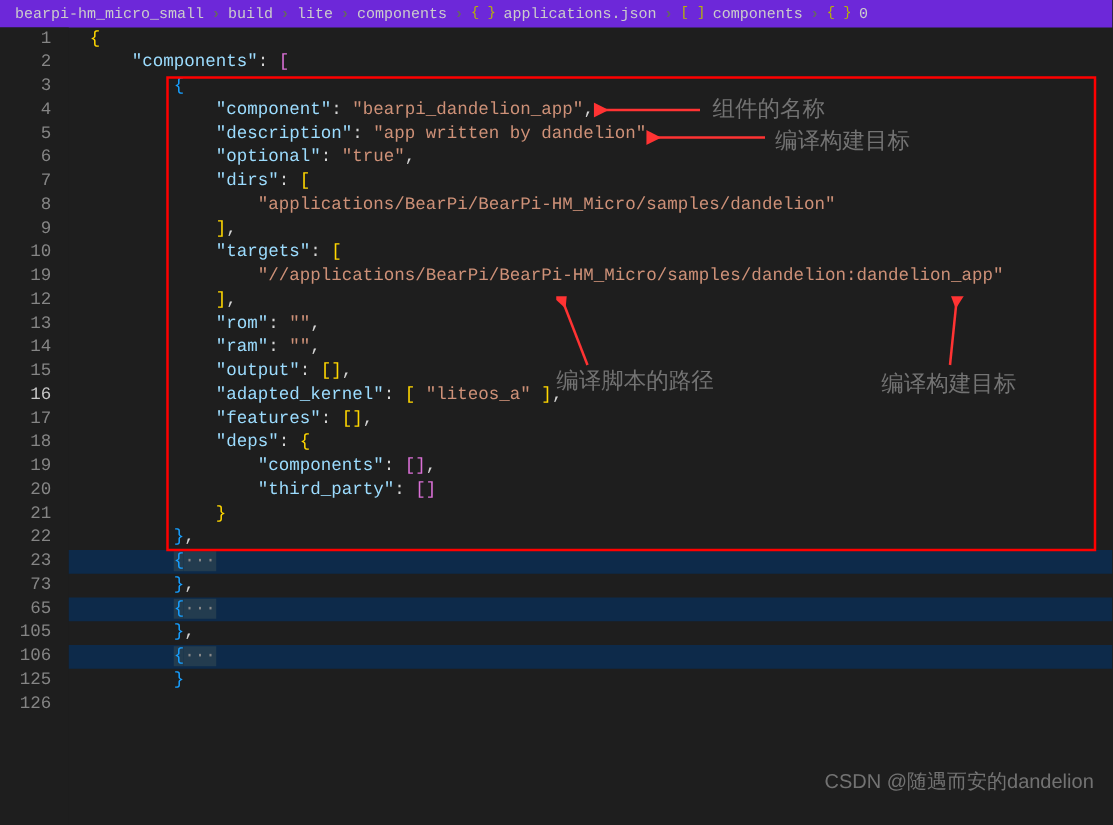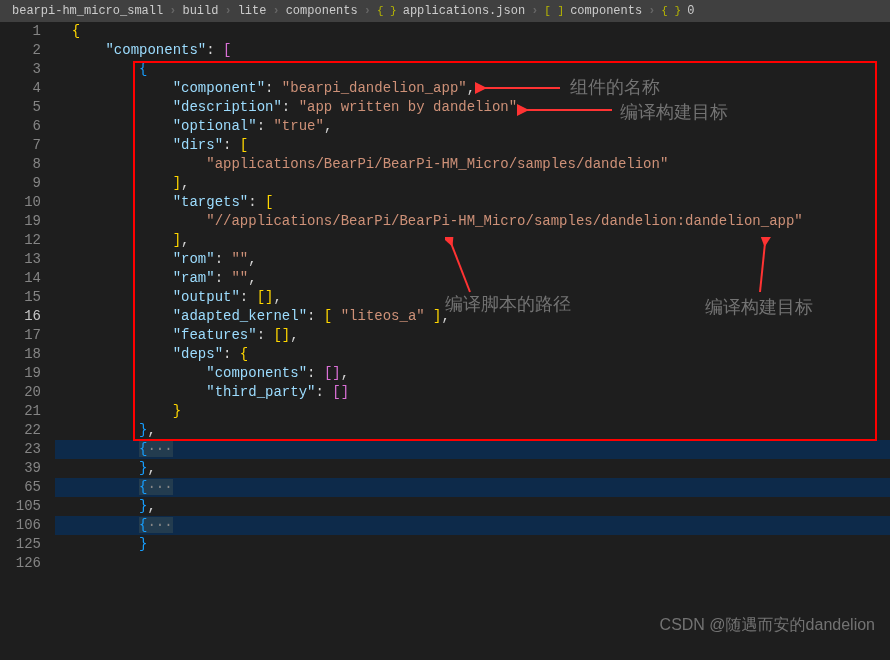--- a/index.html
+++ b/index.html
@@ -7,21 +7,21 @@
       background: #1e1e1e;
       font-family: Consolas, 'Courier New', monospace;
       font-size: 14px;
       color: #d4d4d4;
       width: 890px;
       height: 660px;
       overflow: hidden;
       position: relative;
     }
     .breadcrumb {
-      background: #404040;
+      background: #6d28d9;
       color: #a0a0a0;
       padding: 3px 12px;
       font-size: 12px;
       display: flex;
       align-items: center;
       gap: 6px;
       height: 22px;
     }
     .breadcrumb .sep { color: #666; }
     .breadcrumb .crumb { color: #ccc; }
@@ -132,21 +132,21 @@
     <div class="line-no">14</div>
     <div class="line-no">15</div>
     <div class="line-no current">16</div>
     <div class="line-no">17</div>
     <div class="line-no">18</div>
     <div class="line-no">19</div>
     <div class="line-no">20</div>
     <div class="line-no">21</div>
     <div class="line-no">22</div>
     <div class="line-no">23</div>
-    <div class="line-no">39</div>
+    <div class="line-no">73</div>
     <div class="line-no">65</div>
     <div class="line-no">105</div>
     <div class="line-no">106</div>
     <div class="line-no">125</div>
     <div class="line-no">126</div>
   </div>
 
   <div class="code">
 <div class="code-line">  <span class="brace-y">{</span></div>
 <div class="code-line">      <span class="key">"components"</span><span class="punct">: </span><span class="brace-p">[</span></div>

